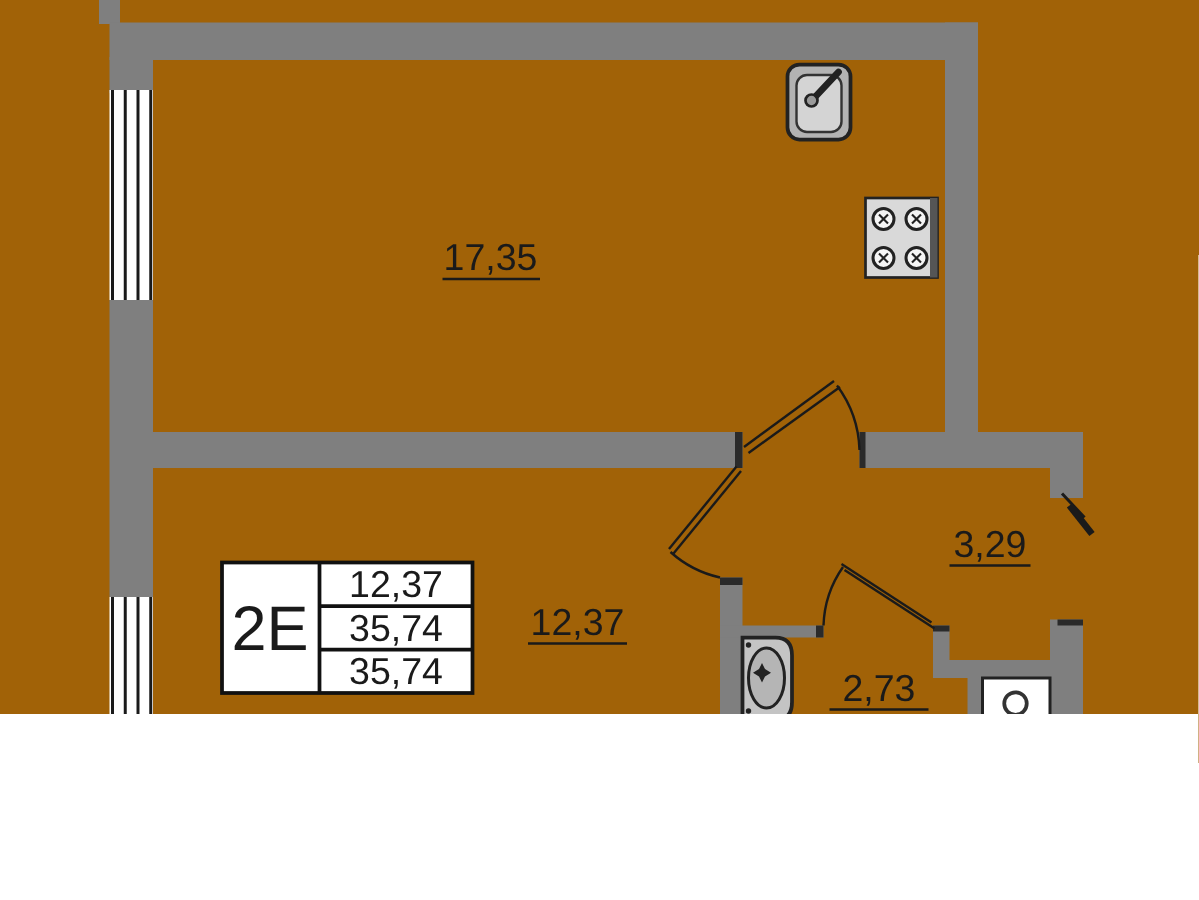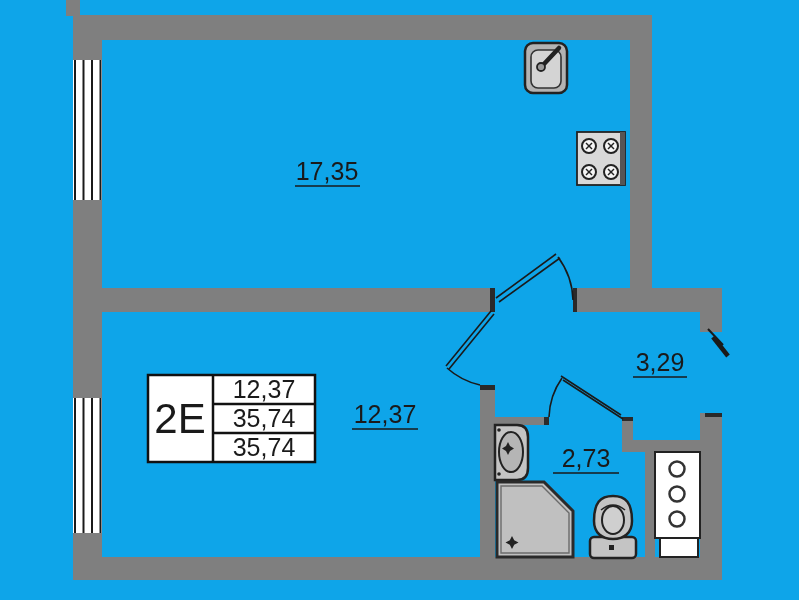--- a/index.html
+++ b/index.html
@@ -1,16 +1,16 @@
 <!DOCTYPE html>
 <html><head>
 <meta charset="utf-8">
 <style>
   html,body{margin:0;padding:0;background:#ffffff;}
-  .canvas{position:relative;width:799px;height:600px;background:#0ea5e9;overflow:hidden;
+  .canvas{position:relative;width:799px;height:476px;background:#a16207;overflow:hidden;
           font-family:"Liberation Sans",sans-serif;}
   svg{display:block;}
   svg text{font-family:"Liberation Sans",sans-serif;fill:#1a1a1a;}
   .room-label{font-size:25px;}
   .table-num{font-size:25px;}
   .table-type{font-size:42px;}
 </style>
 </head>
 <body>
 

